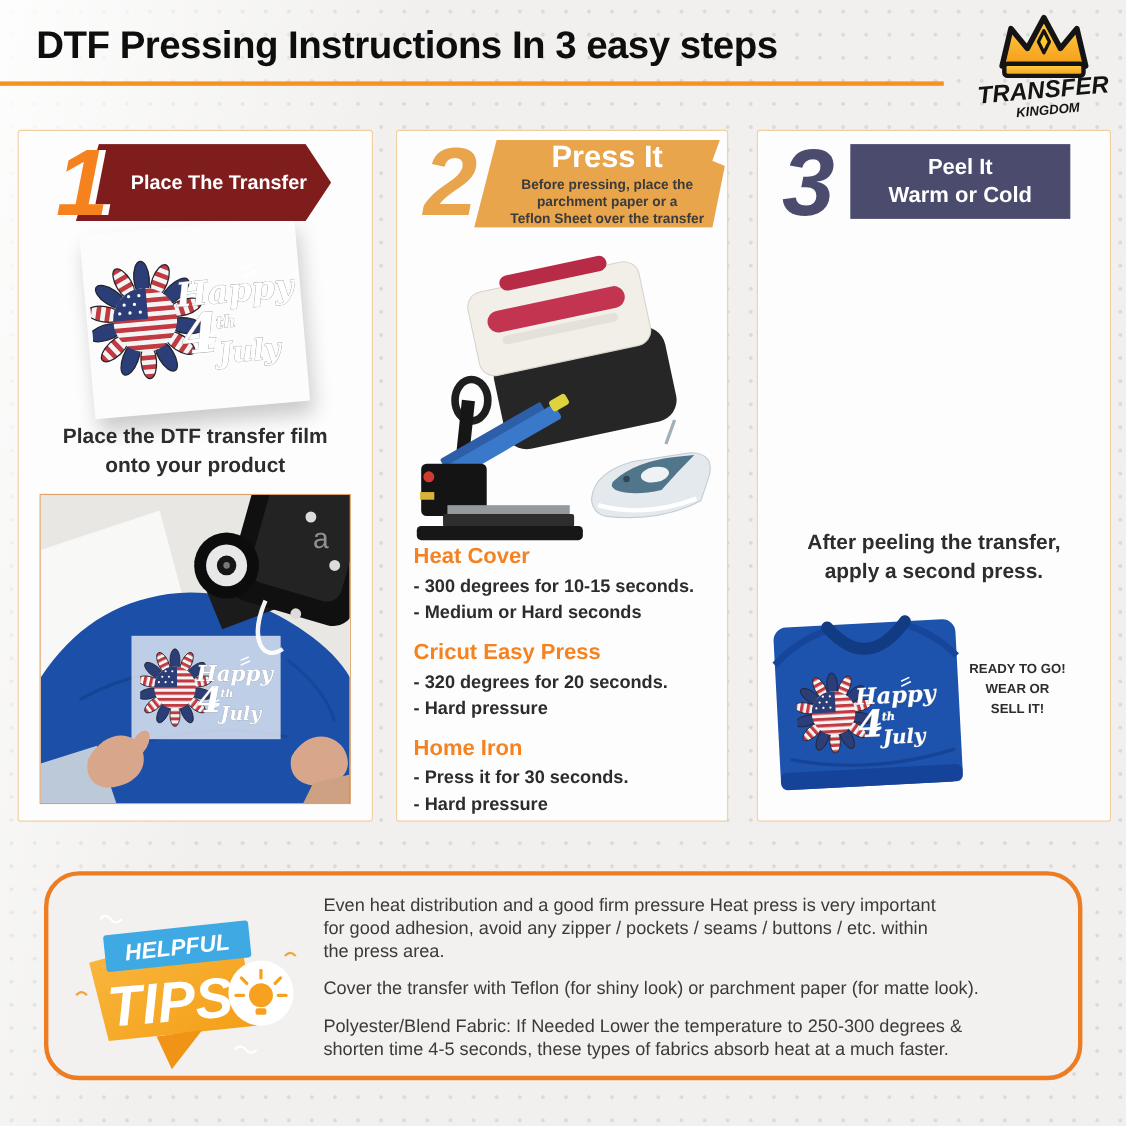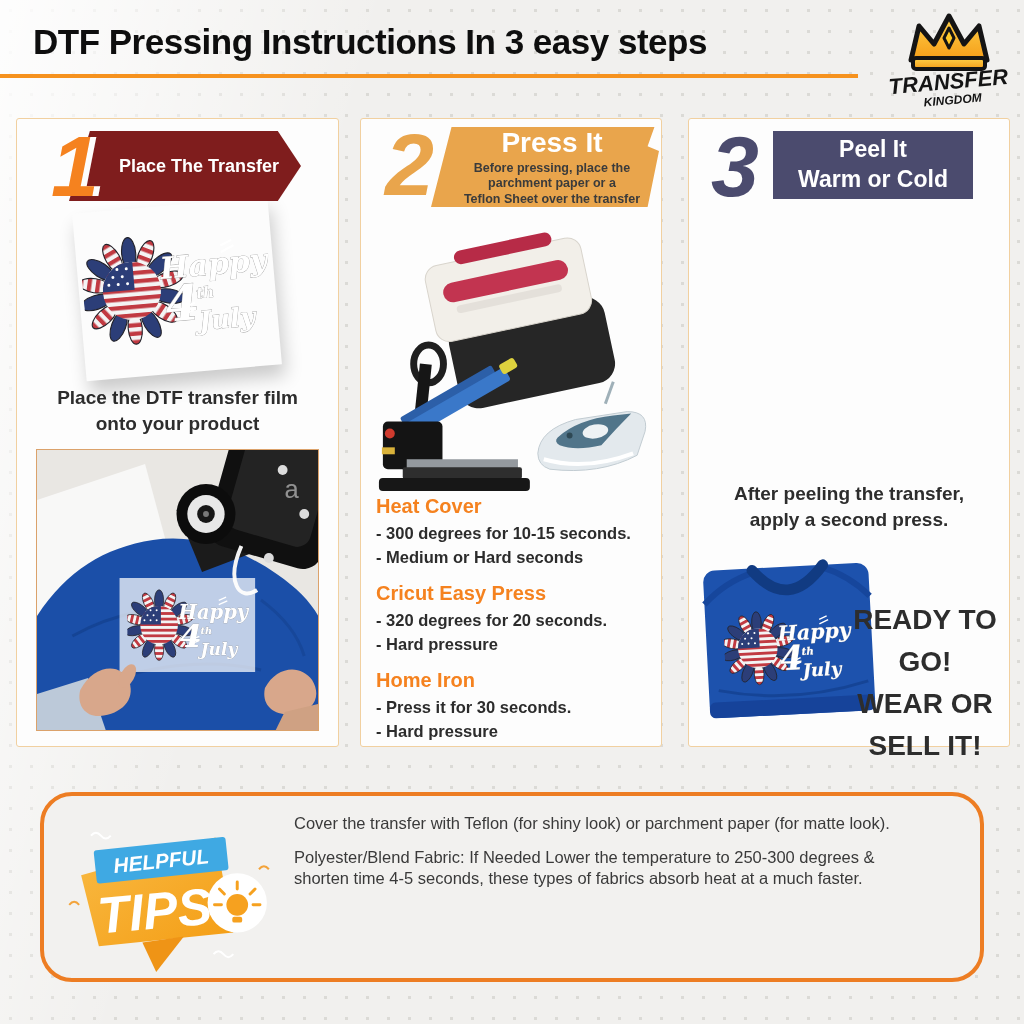--- a/index.html
+++ b/index.html
@@ -32,21 +32,21 @@
     justify-content:center;color:#fff;z-index:2;}
   .ribbon1{left:52px;top:12px;width:232px;height:70px;background:#7f1d1d;
     clip-path:polygon(9% 0,90% 0,100% 50%,90% 100%,0 100%);padding-left:6px;box-sizing:border-box;}
   .ribbon1 .rt{font-size:18px;font-weight:800;margin-left:22px;}
   .ribbon2{left:70px;top:8px;width:228px;height:80px;background:#e9a54c;
     clip-path:polygon(9% 0,98% 0,95% 24%,100% 30%,95% 100%,0 100%);padding-left:14px;box-sizing:border-box;}
   .ribbon2 .rt{font-size:28px;font-weight:800;}
   .ribbon2 .rs{font-size:12.5px;font-weight:700;color:#3b3b3b;text-align:center;
     line-height:1.25;white-space:pre-line;margin-top:2px;}
   .ribbon3{left:84px;top:12px;width:200px;height:68px;background:#4b4b6e;}
-  .ribbon3 .rt{font-size:23px;font-weight:800;text-align:center;line-height:1.3;white-space:pre-line;}
+  .ribbon3 .rt{font-size:20px;font-weight:800;text-align:center;line-height:1.3;white-space:pre-line;}
   .ml{white-space:pre-line;}
   
   .film{position:absolute;left:62px;top:86px;width:196px;height:168px;background:#fcfcfc;
     transform:rotate(-5deg);box-shadow:3px 12px 18px rgba(0,0,0,.20);z-index:1;}
   .film svg{position:absolute;left:4px;top:20px;width:188px;height:122px;}
   .step-caption{position:absolute;left:0;width:100%;text-align:center;font-size:19px;
     font-weight:700;color:#2d2d2d;line-height:1.35;}
   .cap1{top:266px;}
   .photo{position:absolute;left:19px;top:330px;width:281px;height:280px;
     border:1px solid #dba26b;overflow:hidden;}
@@ -59,21 +59,21 @@
   .spec-item{font-size:16.5px;font-weight:700;color:#2c2c2c;line-height:24px;white-space:nowrap;}
   
   .photobox{position:absolute;left:15px;top:108px;width:287px;height:240px;
     border:1px solid #dba26b;background:#fff;box-sizing:border-box;}
   .photobox .scene{width:100%;height:196px;display:block;}
   .peel-cap{height:40px;display:flex;align-items:center;justify-content:center;
     font-size:25px;font-weight:800;color:#f5821f;white-space:nowrap;}
   .cap3{top:362px;}
   .folded{position:absolute;left:6px;top:420px;width:190px;height:202px;}
   .ready{position:absolute;left:160px;top:480px;width:152px;text-align:center;
-    font-size:28px;font-weight:800;color:#2d2d2d;line-height:1.5;white-space:pre-line;}
+    font-size:12px;font-weight:800;color:#2d2d2d;line-height:1.5;white-space:pre-line;}
   
   .tips{position:absolute;left:40px;top:792px;width:944px;height:190px;background:#f2f1ef;
     border:4px solid #ed7d23;border-radius:32px;box-sizing:border-box;}
   .tips-badge{position:absolute;left:20px;top:10px;width:218px;height:168px;}
   .tips-text{position:absolute;left:250px;top:17px;width:724px;}
   .tips-text p{margin:0 0 13px 0;font-size:16.5px;color:#3a3a3a;line-height:1.27;white-space:pre-line;}
   .tips-text p:last-child{margin-bottom:0;}
 </style>
 </head>
 <body>
@@ -324,19 +324,22 @@
       <g stroke="#ffffff" stroke-width="2" fill="none">
         <path d="M26,30 q5,-6 10,0 q5,6 10,0"></path>
         <path d="M150,150 q5,-6 10,0 q5,6 10,0"></path>
       </g>
       <g stroke="#f3a33a" stroke-width="2" fill="none">
         <path d="M4,100 q5,-6 10,0"></path>
           <path d="M196,64 q5,-6 10,0"></path>
       </g>
     </svg>
     <div class="tips-text">
+      <p>Even heat distribution and a good firm pressure Heat press is very important
+for good adhesion, avoid any zipper / pockets / seams / buttons / etc. within
+the press area.</p>
       <p>Cover the transfer with Teflon (for shiny look) or parchment paper (for matte look).</p>
       <p>Polyester/Blend Fabric: If Needed Lower the temperature to 250-300 degrees &amp;
 shorten time 4-5 seconds, these types of fabrics absorb heat at a much faster.</p>
     </div>
   </div>
 
 </div>
 
 </body></html>

